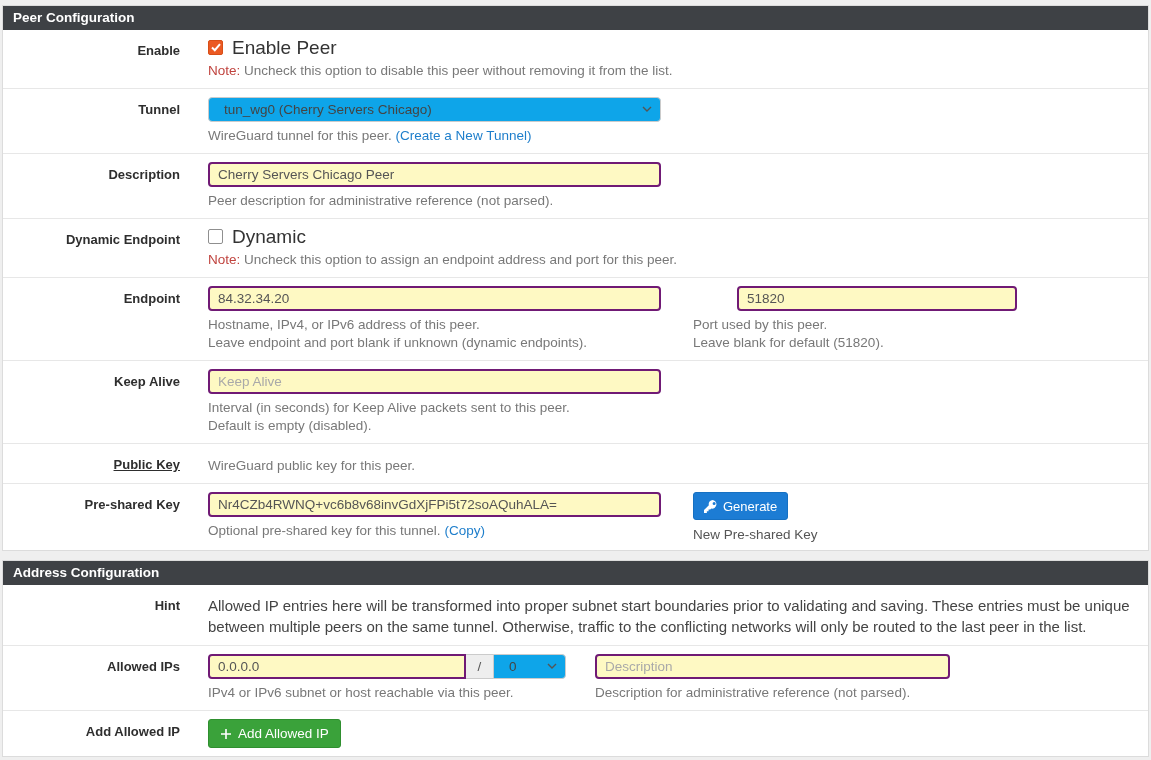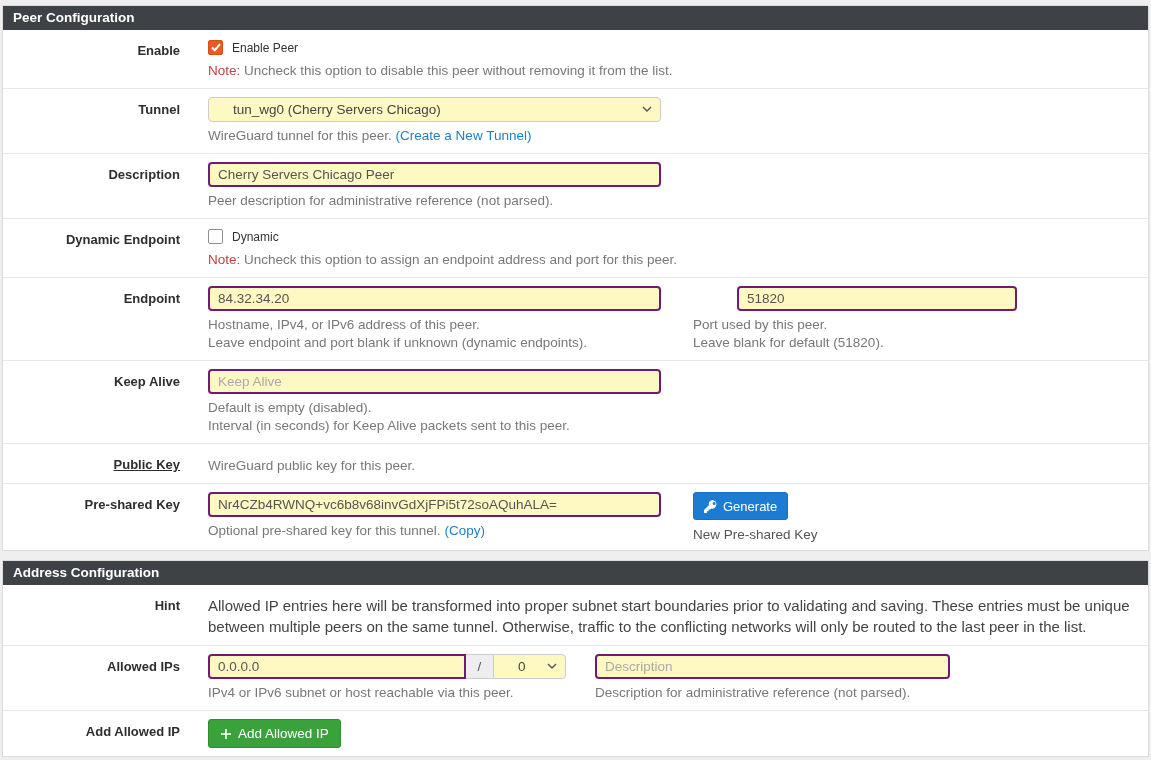--- a/index.html
+++ b/index.html
@@ -25,37 +25,37 @@
     padding:2px 8px; font-size:13.5px; color:#555;
     font-family:"Liberation Sans", sans-serif; background:#fef9c3;
   }
   .txt::placeholder { color:#a9a9a9; opacity:1; }
   .w-main { width:453px; }
 
   .selwrap { position:relative; display:inline-block; }
   .sel {
     appearance:none; -webkit-appearance:none; -moz-appearance:none;
     height:25px; border:1px solid #cbcbcb; border-radius:4px;
-    padding:2px 26px 2px 24px; font-size:13.5px; color:#444; background:#fef9c3;
+    padding:2px 26px 2px 15px; font-size:13.5px; color:#444; background:#0ea5e9;
     font-family:"Liberation Sans", sans-serif;
   }
   .selwrap .chev { position:absolute; right:9px; top:9px; pointer-events:none; }
 
   .help { font-size:13.5px; color:#787878; margin-top:5px; line-height:18px; }
   .note-red { color:#c0443f; }
   a.lnk { color:#1e7ecb; text-decoration:none; }
 
   .chkline { display:flex; align-items:center; height:19px; }
   .chk {
     width:15px; height:15px; border-radius:2px; flex-shrink:0;
     display:inline-flex; align-items:center; justify-content:center; cursor:pointer;
   }
   .chk.checked { background:#eb5a23; border:1px solid #d84e17; }
   .chk.unchecked { background:#fff; border:1px solid #8f8f8f; }
-  .chk-label { font-size:12px; color:#333; margin-left:9px; line-height:16px; }
+  .chk-label { font-size:19px; color:#333; margin-left:9px; line-height:16px; }
 
   .cols { display:flex; }
   .col-left { width:485px; flex-shrink:0; }
   .col-right { flex:1; min-width:0; }
 
   .btn {
     display:inline-flex; align-items:center; gap:6px; border-radius:3px;
     font-size:13px; color:#fff; cursor:pointer;
     font-family:"Liberation Sans", sans-serif;
   }
@@ -149,22 +149,22 @@
         </div>
       </div>
     </div>
   </div>
 
   <div class="frow">
     <div class="flabel">Keep Alive</div>
     <div class="fcontent">
       <input type="text" class="txt w-main" placeholder="Keep Alive" style="">
       <div class="help">
+        <div>Interval (in seconds) for Keep Alive packets sent to this peer.</div>
         <div>Default is empty (disabled).</div>
-        <div>Interval (in seconds) for Keep Alive packets sent to this peer.</div>
       </div>
     </div>
   </div>
 
   <div class="frow">
     <div class="flabel ul">Public Key</div>
     <div class="fcontent">
       <div class="help">WireGuard public key for this peer.</div>
     </div>
   </div>

